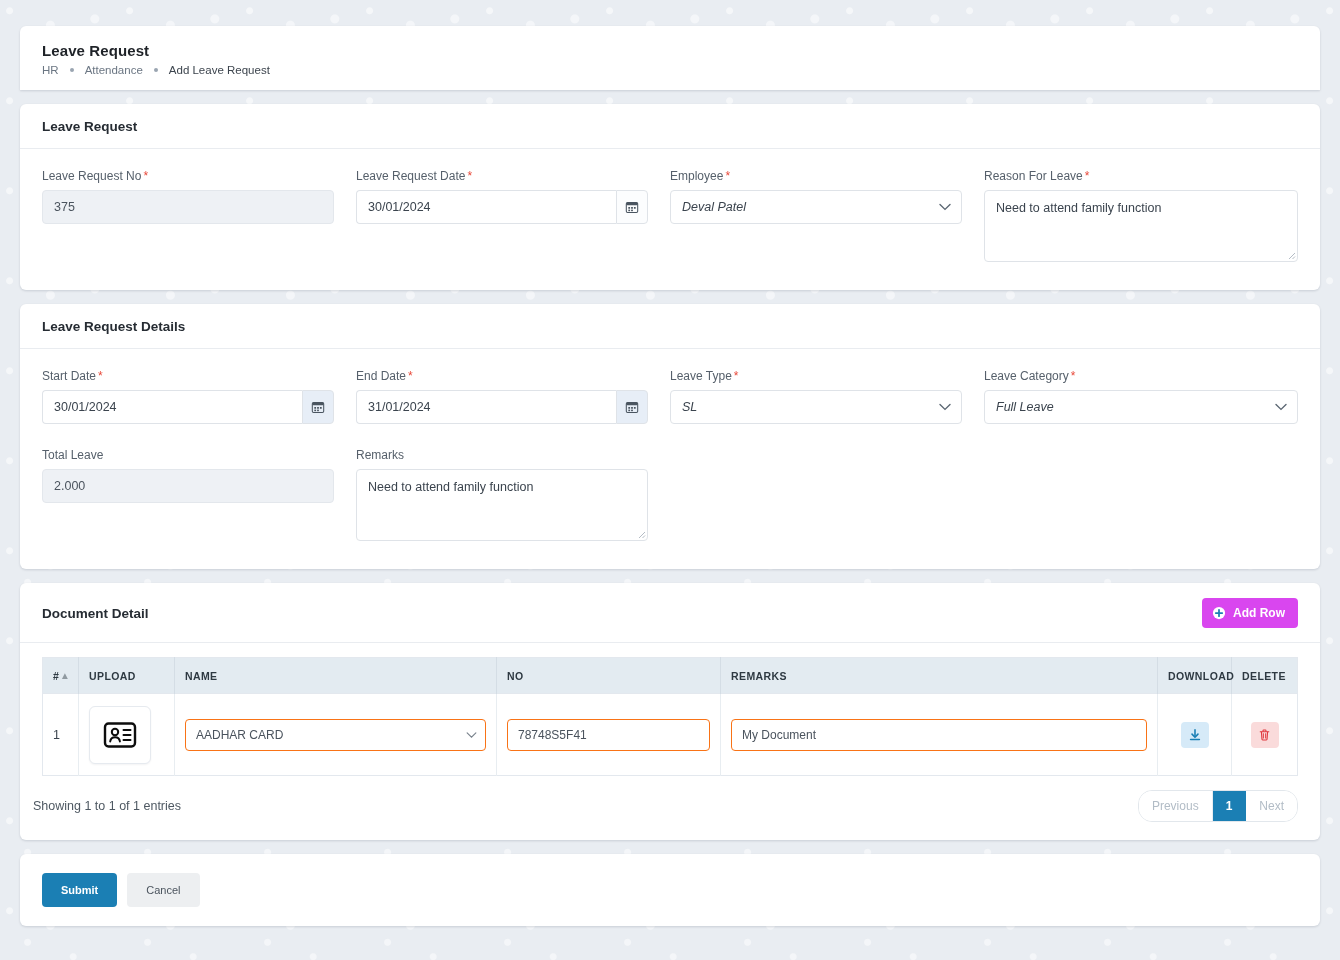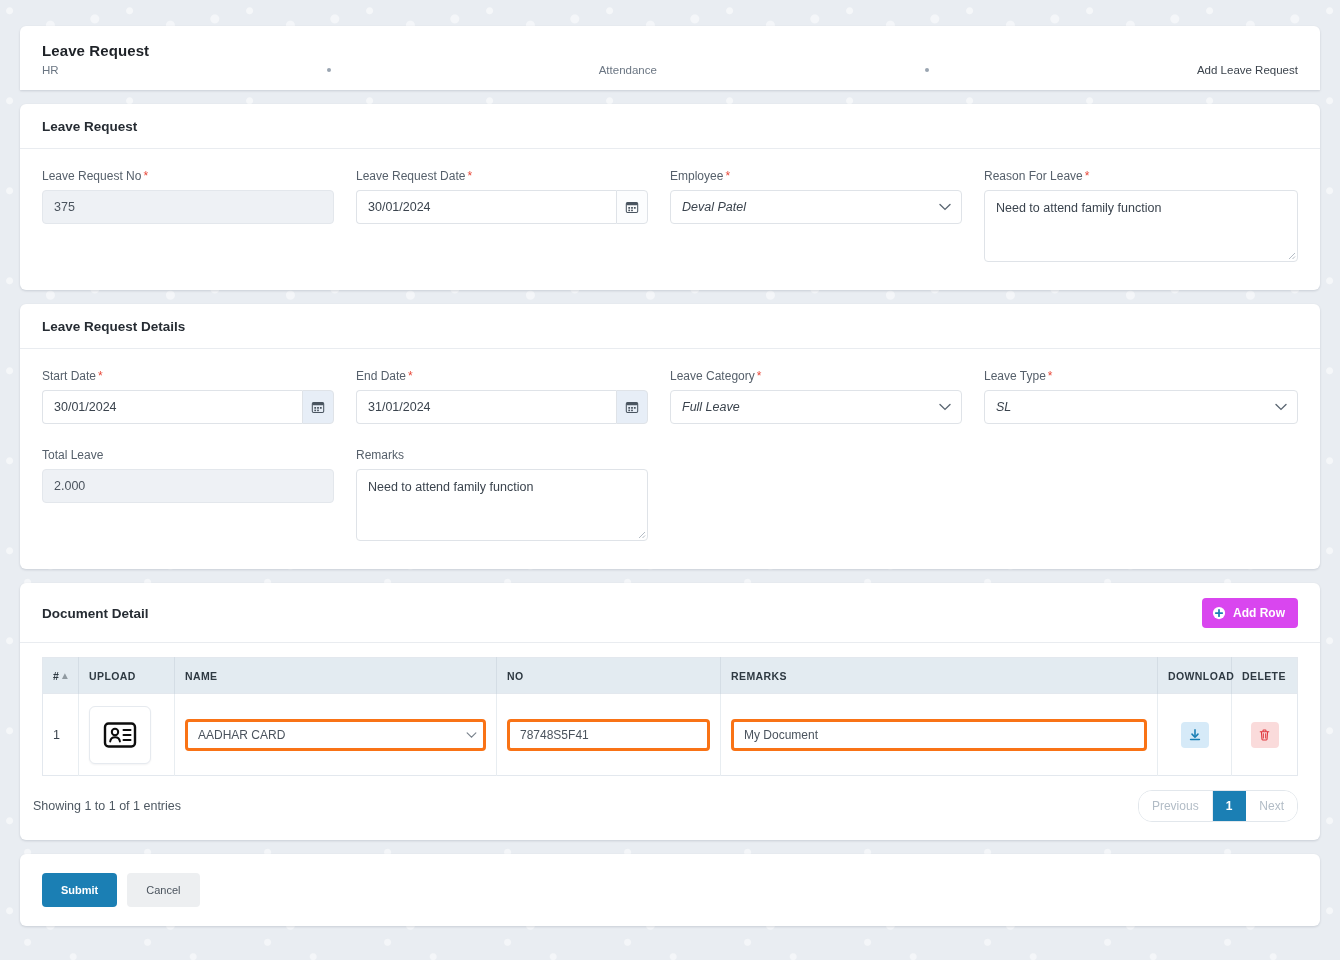--- a/index.html
+++ b/index.html
@@ -47,21 +47,20 @@
     font-size: 15px;
     font-weight: bold;
     color: #1f2328;
     margin: 0 0 5px 0;
     letter-spacing: .1px;
   }
   .breadcrumb {
     display: flex; align-items: center;
     font-size: 11.5px;
     color: #6b7683;
-    justify-content: space-between;
   }
   .crumb { color: #6b7683; }
   .crumb.last { color: #3c444d; }
   .crumb-dot {
     width: 4px; height: 4px; border-radius: 50%;
     background: #9aa5b1;
     margin: 0 11px;
     display: inline-block;
   }
   
@@ -210,21 +209,21 @@
     border: 1px solid #e6eaef;
     border-radius: 6px;
     background: #fff;
     display: flex; align-items: center; justify-content: center;
     box-shadow: 0 1px 2px rgba(16,24,40,.05);
     cursor: pointer;
   }
   .cell-input {
     width: 100%;
     height: 32px;
-    border: 3px solid #f97316;
+    border: 1px solid #f97316;
     border-radius: 4px;
     background: #fff;
     font-size: 12px;
     color: #4a535d;
     padding: 0 10px;
     display: flex; align-items: center;
     font-family: "Liberation Sans", sans-serif;
   }
   .cell-select { position: relative; }
   .cell-select .cell-input { padding-right: 26px; }
@@ -404,36 +403,36 @@
                 <rect x="10.2" y="8" width="2" height="2" fill="#4a5560"></rect>
                 <rect x="3.8" y="11" width="2" height="1.8" fill="#4a5560"></rect>
                 <rect x="7" y="11" width="2" height="1.8" fill="#4a5560"></rect>
               </svg>
             </div>
           </div>
         </div>
 
         <div class="col">
           <label class="field-label">
-            <span>Leave Category</span><span class="req">*</span>
+            <span>Leave Type</span><span class="req">*</span>
           </label>
           <div class="select-wrap">
-            <div class="input">Full Leave</div>
+            <div class="input">SL</div>
             <svg class="chev" width="12" height="8" viewBox="0 0 12 8">
               <path d="M1 1.6 L6 6.4 L11 1.6" fill="none" stroke="#5b6672" stroke-width="1.4" stroke-linecap="round"></path>
             </svg>
           </div>
         </div>
 
         <div class="col">
           <label class="field-label">
-            <span>Leave Type</span><span class="req">*</span>
+            <span>Leave Category</span><span class="req">*</span>
           </label>
           <div class="select-wrap">
-            <div class="input">SL</div>
+            <div class="input">Full Leave</div>
             <svg class="chev" width="12" height="8" viewBox="0 0 12 8">
               <path d="M1 1.6 L6 6.4 L11 1.6" fill="none" stroke="#5b6672" stroke-width="1.4" stroke-linecap="round"></path>
             </svg>
           </div>
         </div>
 
       </div>
 
       <div class="row" style="margin-top:24px;">
 

